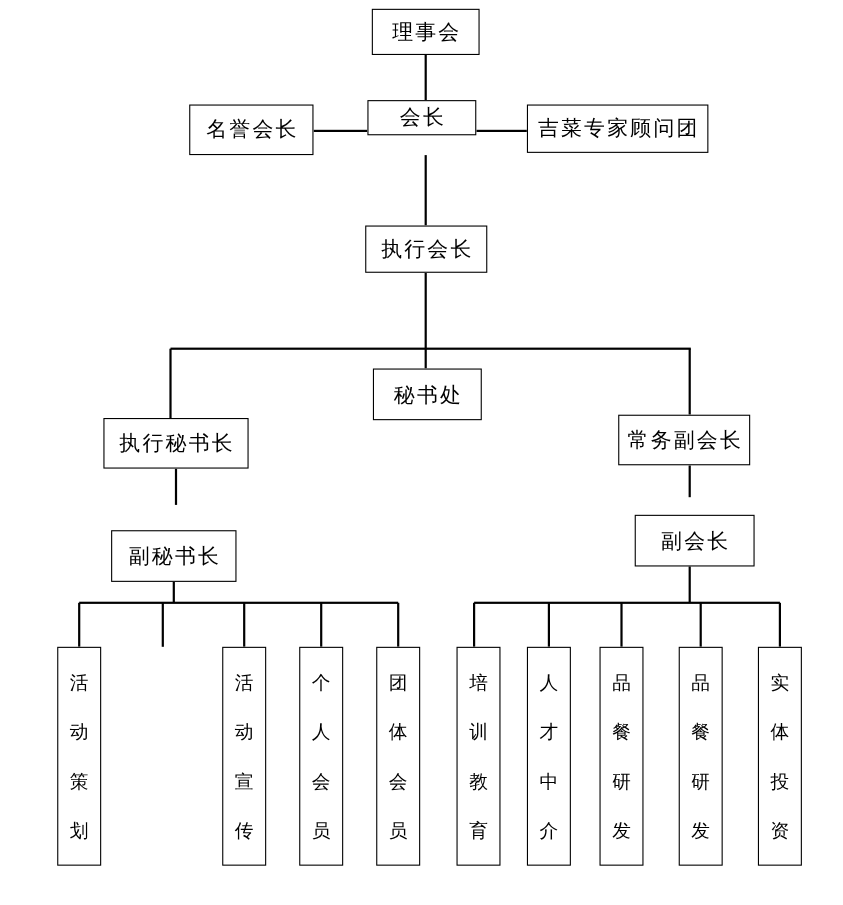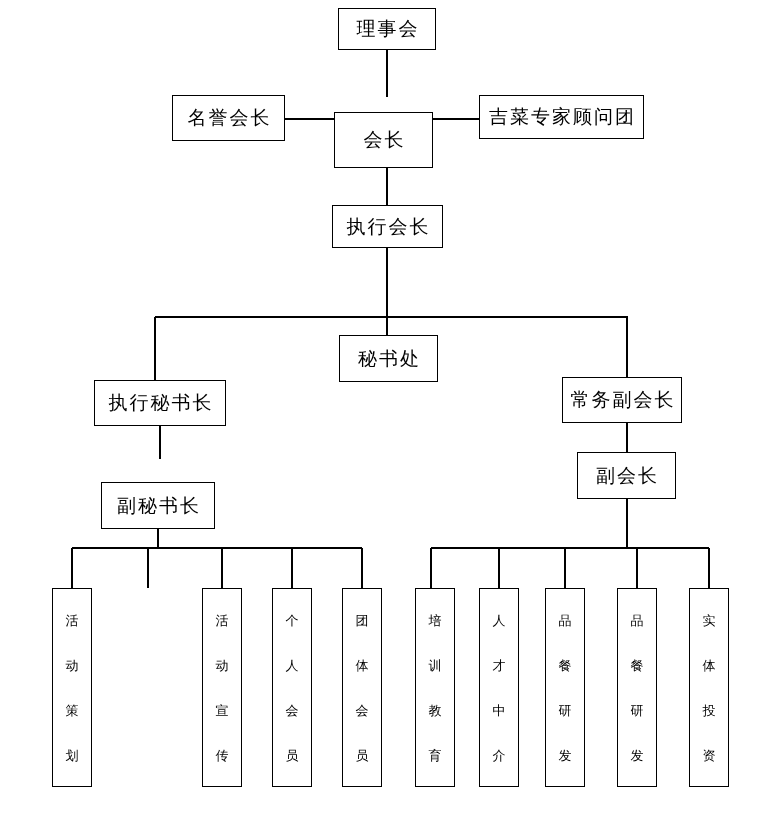--- a/index.html
+++ b/index.html
@@ -38,21 +38,21 @@
     box-sizing: border-box;
     border: 1.5px solid #000000;
     background: #ffffff;
     display: flex;
     align-items: center;
     justify-content: center;
     z-index: 2;
   }
   .vtext {
     width: 20px;
-    font-size: 13px;
+    font-size: 17px;
     line-height: 45px;
     text-align: center;
     word-break: break-all;
     white-space: normal;
   }
   .line {
     position: absolute;
     background: #000000;
     z-index: 1;
   }
@@ -85,21 +85,21 @@
   <div class="line v" style="left:361px;top:548px;height:40px"></div>
   <div class="line v" style="left:430px;top:548px;height:40px"></div>
   <div class="line v" style="left:498px;top:548px;height:40px"></div>
   <div class="line v" style="left:564px;top:548px;height:40px"></div>
   <div class="line v" style="left:636px;top:548px;height:40px"></div>
   <div class="line v" style="left:708px;top:548px;height:40px"></div>
 
   <div class="box" style="left:338px;top:8px;width:98px;height:42px">
     <span>理事会</span>
   </div>
-  <div class="box" style="left:334px;top:112px;width:99px;height:56px">
+  <div class="box" style="left:334px;top:91px;width:99px;height:32px">
     <span>会长</span>
   </div>
   <div class="box" style="left:172px;top:95px;width:113px;height:46px">
     <span>名誉会长</span>
   </div>
   <div class="box" style="left:479px;top:95px;width:165px;height:44px">
     <span>吉菜专家顾问团</span>
   </div>
   <div class="box" style="left:332px;top:205px;width:111px;height:43px">
     <span>执行会长</span>
@@ -109,21 +109,21 @@
   </div>
   <div class="box" style="left:94px;top:380px;width:132px;height:46px">
     <span>执行秘书长</span>
   </div>
   <div class="box" style="left:562px;top:377px;width:120px;height:46px">
     <span>常务副会长</span>
   </div>
   <div class="box" style="left:101px;top:482px;width:114px;height:47px">
     <span>副秘书长</span>
   </div>
-  <div class="box" style="left:577px;top:452px;width:99px;height:47px">
+  <div class="box" style="left:577px;top:468px;width:109px;height:47px">
     <span>副会长</span>
   </div>
 
   <div class="tbox" style="left:52px">
     <span class="vtext">活动策划</span>
   </div>
   <div class="tbox" style="left:202px">
     <span class="vtext">活动宣传</span>
   </div>
   <div class="tbox" style="left:272px">

